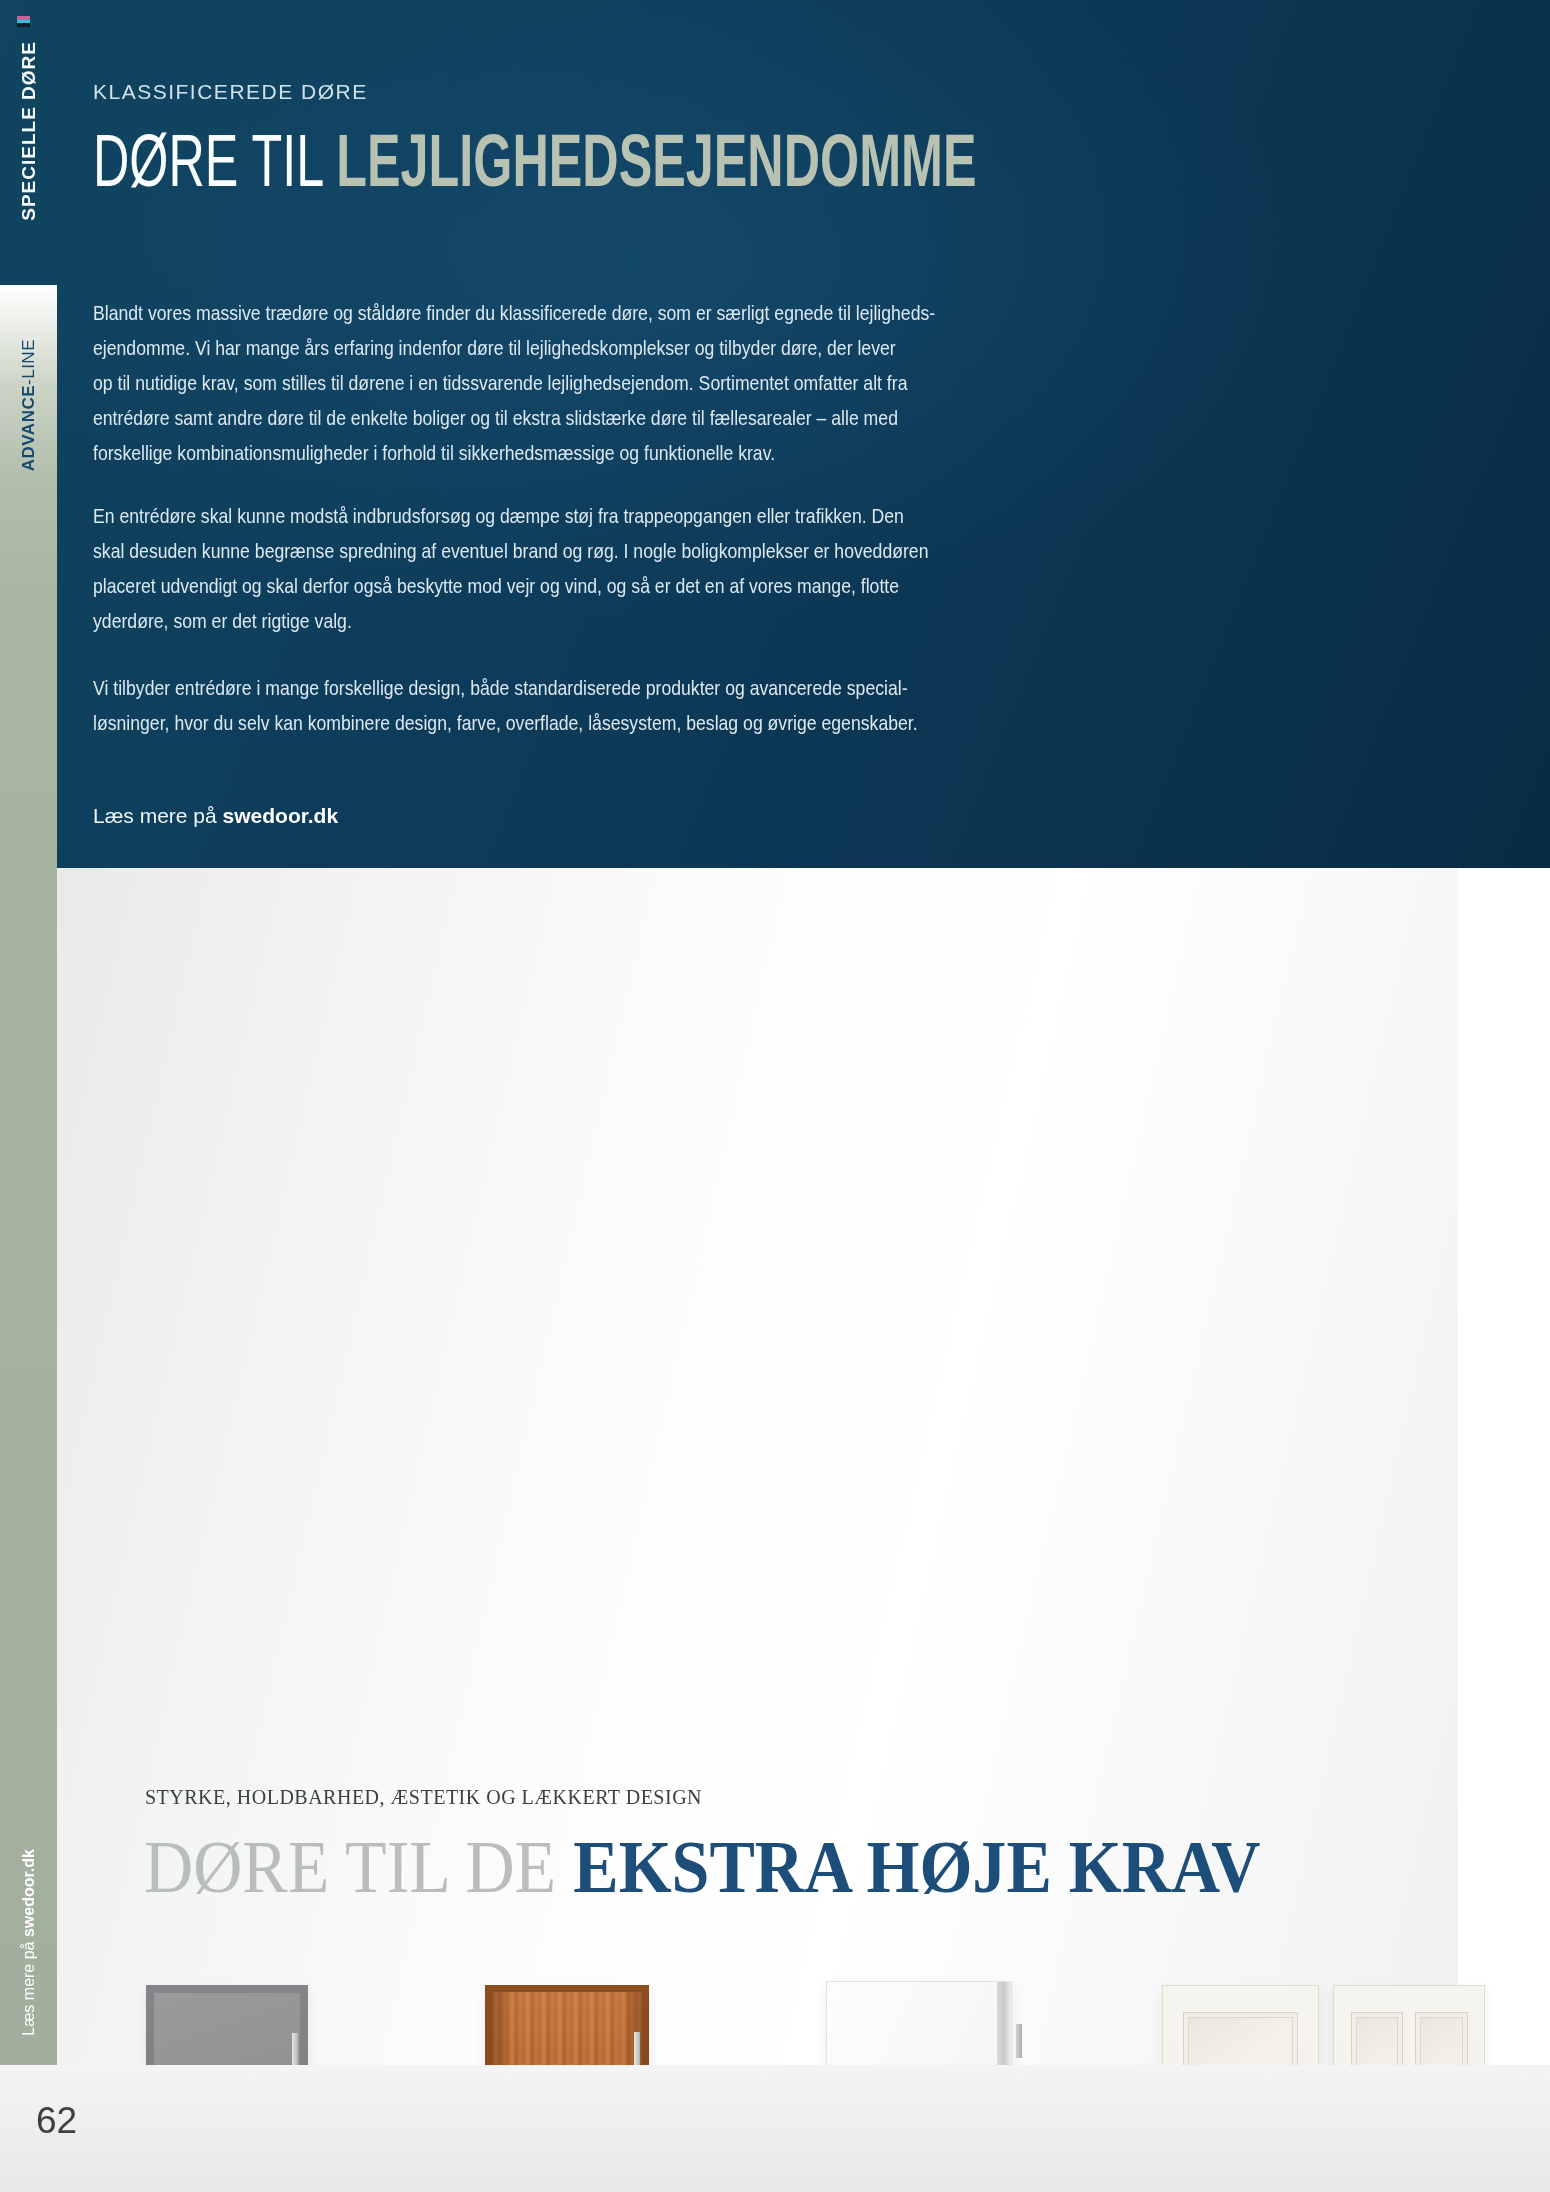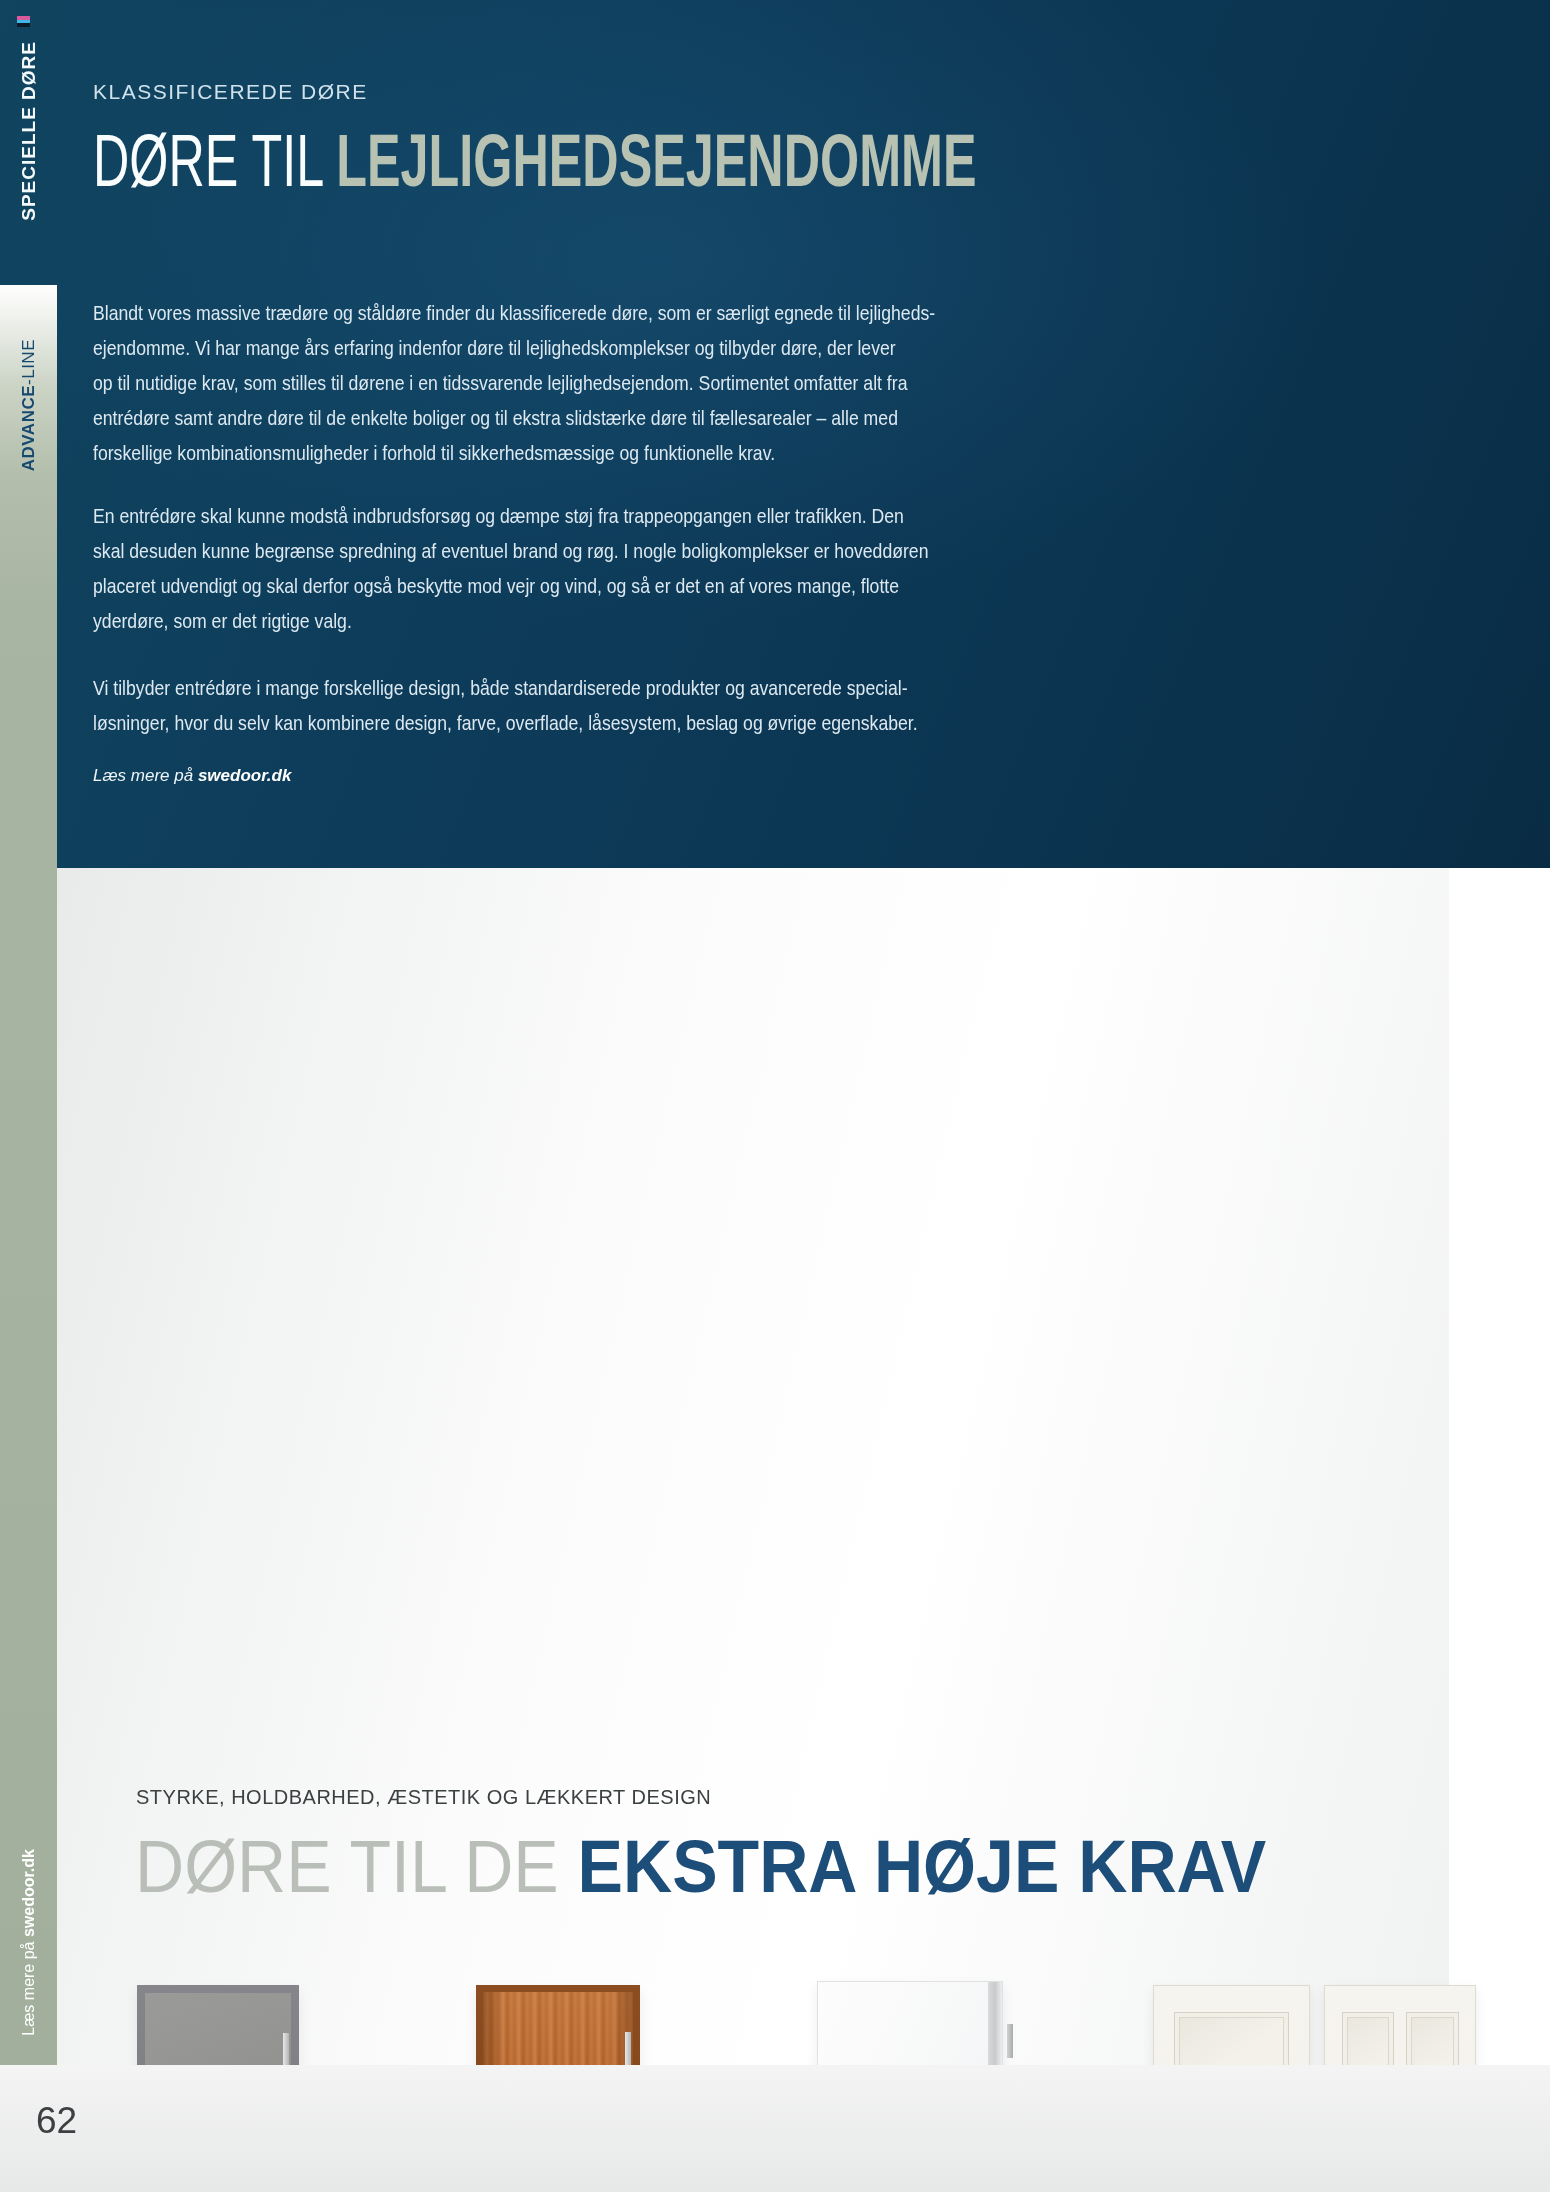--- a/index.html
+++ b/index.html
@@ -24,37 +24,37 @@
   .v-specielle > span { color:#f4f9fc; font-weight:700; font-size:19px; letter-spacing:1px; }
 
   .hero-eyebrow { position:absolute; left:93px; top:80px; font-size:21px; letter-spacing:1.5px; color:#cfe2ec; }
   .hero-title { position:absolute; left:93px; top:124px; font-size:74px; line-height:1; font-weight:400;
     color:#fafdfe; white-space:nowrap; transform:scaleX(.68); transform-origin:left top; }
   .hero-title .accent { font-weight:700; color:#b7c2b2; }
 
   .hero-p { position:absolute; left:93px; width:1280px; font-size:21px; line-height:35px; color:#dde9f1;
     white-space:pre-line; transform:scaleX(.84); transform-origin:left top; }
   .p1 { top:295px; } .p2 { top:498px; } .p3 { top:670px; }
-  .hero-cta { position:absolute; left:93px; top:766px; font-size:17px; color:#eef6fa;font-style:italic; }
+  .hero-cta { position:absolute; left:93px; top:804px; font-size:21px; color:#eef6fa; }
   .hero-cta b { color:#ffffff; }
 
   
   .side-strip { position:absolute; left:0; top:285px; width:57px; height:1780px; z-index:5;
     background:linear-gradient(180deg,#ffffff 0px,#f3f5f1 25px,#ccd4c6 100px,#b3beac 190px,#a9b5a3 320px,#a2af9c 100%); }
   .v-advance { left:0; top:318px; width:57px; height:175px; z-index:6; }
   .v-advance > span { color:#17496f; font-size:17px; letter-spacing:.5px; }
   .v-advance b { font-weight:700; }
   .v-advance i { font-style:normal; font-weight:400; }
   .v-lesmere { left:0; top:1822px; width:57px; height:240px; z-index:6; }
   .v-lesmere > span { color:#ffffff; font-size:16px; }
   .v-lesmere b { font-weight:700; }
 
   
-  .products-section { position:absolute; left:7px; top:868px; width:1442px; height:1197px;
-    background:linear-gradient(103deg,#e7e9e9 0%,#f2f3f3 20%,#fcfcfc 42%,#ffffff 62%,#f0f1f1 100%); }
+  .products-section { position:absolute; left:16px; top:868px; width:1442px; height:1197px;
+    background:linear-gradient(103deg,#e7e9e9 0%,#f2f3f3 20%,#fcfcfc 42%,#ffffff 62%,#f0f1f1 100%);font-family:Liberation Serif, serif; }
   .sec-eyebrow { position:absolute; left:129px; top:918px; font-size:20px; letter-spacing:.5px; color:#3b4043; }
   .sec-title { position:absolute; left:128px; top:962px; font-size:74px; line-height:1; font-weight:400;
     color:#b9bfb8; white-space:nowrap; transform:scaleX(.92); transform-origin:left top; }
   .sec-title .accent { font-weight:700; color:#1d4e7a; }
 
   
   .door { position:absolute; top:1117px; height:378px; box-shadow:0 5px 12px rgba(0,0,0,.07); }
   .door .leaf { position:relative; width:100%; height:100%; }
   .handle { position:absolute; left:9px; top:55%; width:30px; height:6px; border-radius:3px;
     background:linear-gradient(180deg,#ececec,#9fa0a1); }

